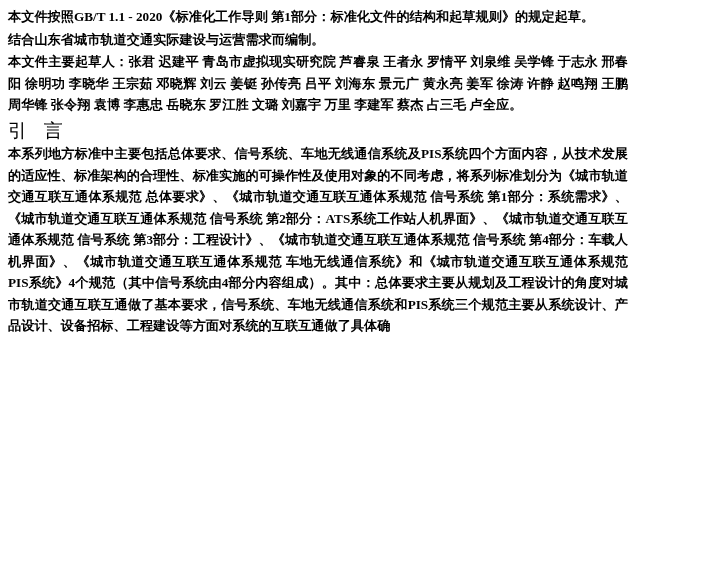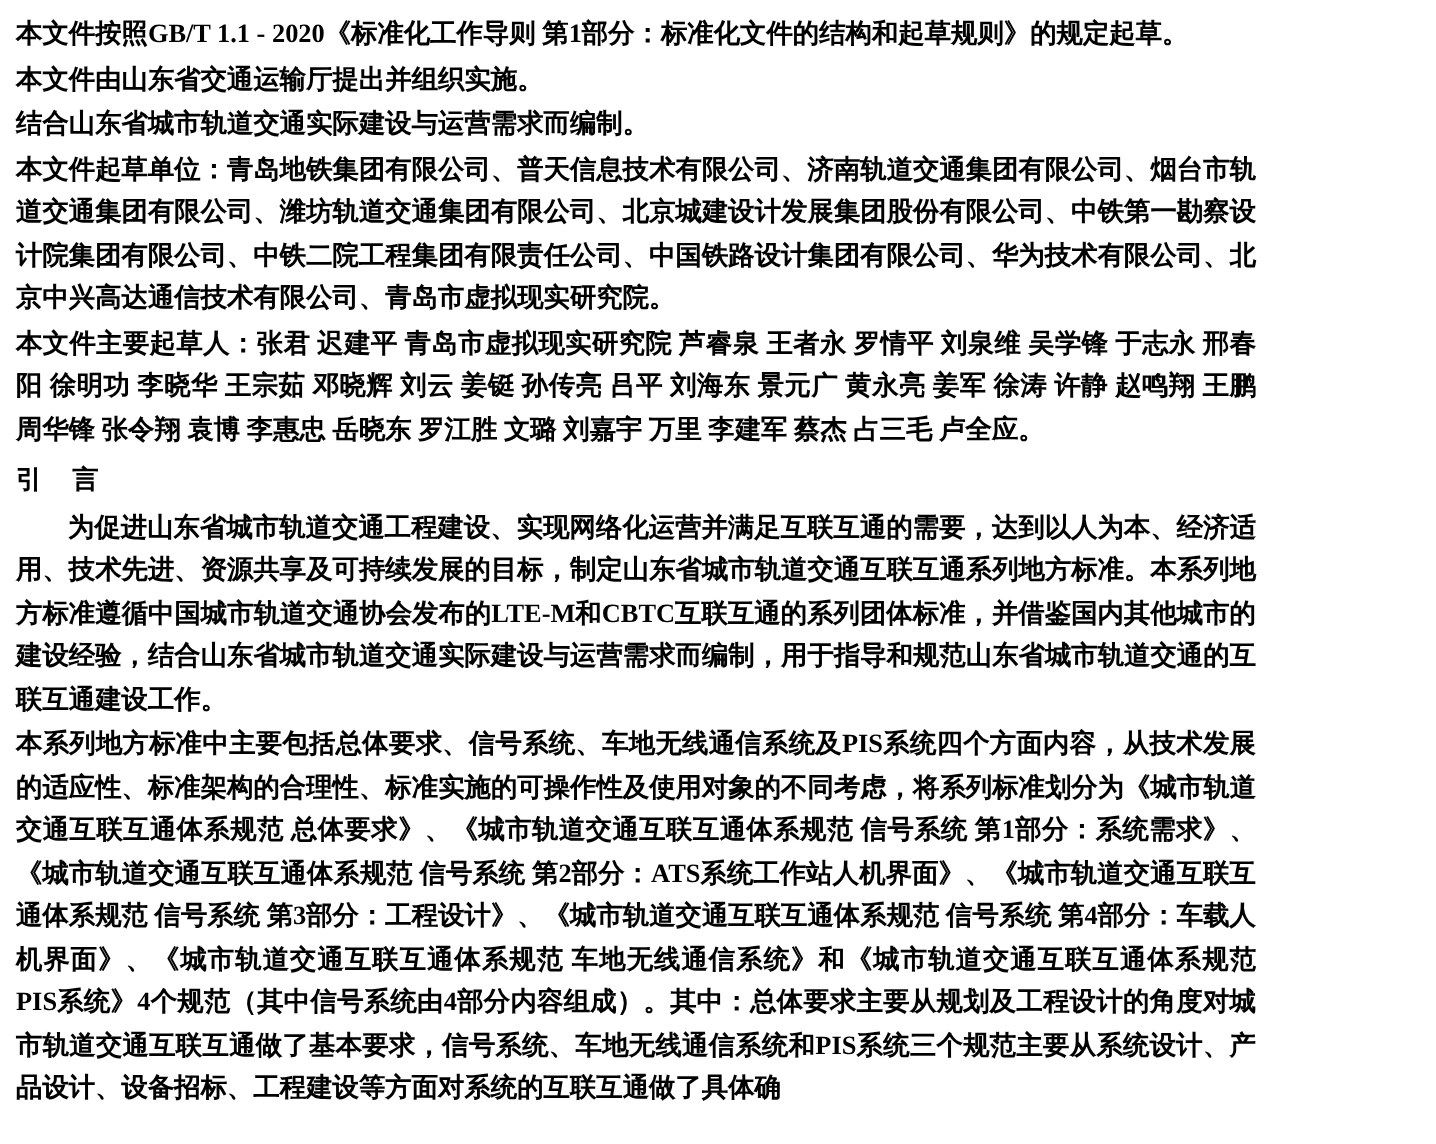--- a/index.html
+++ b/index.html
@@ -28,35 +28,32 @@
     text-align: justify;
     text-justify: inter-ideograph;
     font-weight: bold;
     letter-spacing: 0px;
   }
   p.indent2 {
     text-indent: 26px;
   }
   .heading {
     margin: 4px 0 2px 0;
-    font-size: 13px;
+    font-size: 19px;
     line-height: 21.5px;
-    font-weight: bold;
+    font-weight: normal;
     letter-spacing: 6px;
   }
 </style>
 </head>
 <body>
 
 <div class="page">
 
   <p class="para">本文件按照GB/T 1.1 - 2020《标准化工作导则 第1部分：标准化文件的结构和起草规则》的规定起草。</p>
-  <p class="para">本文件由山东省交通运输厅提出并组织实施。</p>
   <p class="para">结合山东省城市轨道交通实际建设与运营需求而编制。</p>
-  <p class="para">本文件起草单位：青岛地铁集团有限公司、普天信息技术有限公司、济南轨道交通集团有限公司、烟台市轨道交通集团有限公司、潍坊轨道交通集团有限公司、北京城建设计发展集团股份有限公司、中铁第一勘察设计院集团有限公司、中铁二院工程集团有限责任公司、中国铁路设计集团有限公司、华为技术有限公司、北京中兴高达通信技术有限公司、青岛市虚拟现实研究院。</p>
   <p class="para">本文件主要起草人：张君 迟建平 青岛市虚拟现实研究院 芦睿泉 王者永 罗情平 刘泉维 吴学锋 于志永 邢春阳 徐明功 李晓华 王宗茹 邓晓辉 刘云 姜铤 孙传亮 吕平 刘海东 景元广 黄永亮 姜军 徐涛 许静 赵鸣翔 王鹏 周华锋 张令翔 袁博 李惠忠 岳晓东 罗江胜 文璐 刘嘉宇 万里 李建军 蔡杰 占三毛 卢全应。</p>
 
   <div class="heading">引 言</div>
 
-  <p class="para indent2">为促进山东省城市轨道交通工程建设、实现网络化运营并满足互联互通的需要，达到以人为本、经济适用、技术先进、资源共享及可持续发展的目标，制定山东省城市轨道交通互联互通系列地方标准。本系列地方标准遵循中国城市轨道交通协会发布的LTE-M和CBTC互联互通的系列团体标准，并借鉴国内其他城市的建设经验，结合山东省城市轨道交通实际建设与运营需求而编制，用于指导和规范山东省城市轨道交通的互联互通建设工作。</p>
   <p class="para">本系列地方标准中主要包括总体要求、信号系统、车地无线通信系统及PIS系统四个方面内容，从技术发展的适应性、标准架构的合理性、标准实施的可操作性及使用对象的不同考虑，将系列标准划分为《城市轨道交通互联互通体系规范 总体要求》、《城市轨道交通互联互通体系规范 信号系统 第1部分：系统需求》、《城市轨道交通互联互通体系规范 信号系统 第2部分：ATS系统工作站人机界面》、《城市轨道交通互联互通体系规范 信号系统 第3部分：工程设计》、《城市轨道交通互联互通体系规范 信号系统 第4部分：车载人机界面》、《城市轨道交通互联互通体系规范 车地无线通信系统》和《城市轨道交通互联互通体系规范 PIS系统》4个规范（其中信号系统由4部分内容组成）。其中：总体要求主要从规划及工程设计的角度对城市轨道交通互联互通做了基本要求，信号系统、车地无线通信系统和PIS系统三个规范主要从系统设计、产品设计、设备招标、工程建设等方面对系统的互联互通做了具体确</p>
 
 </div>
 
 </body></html>

